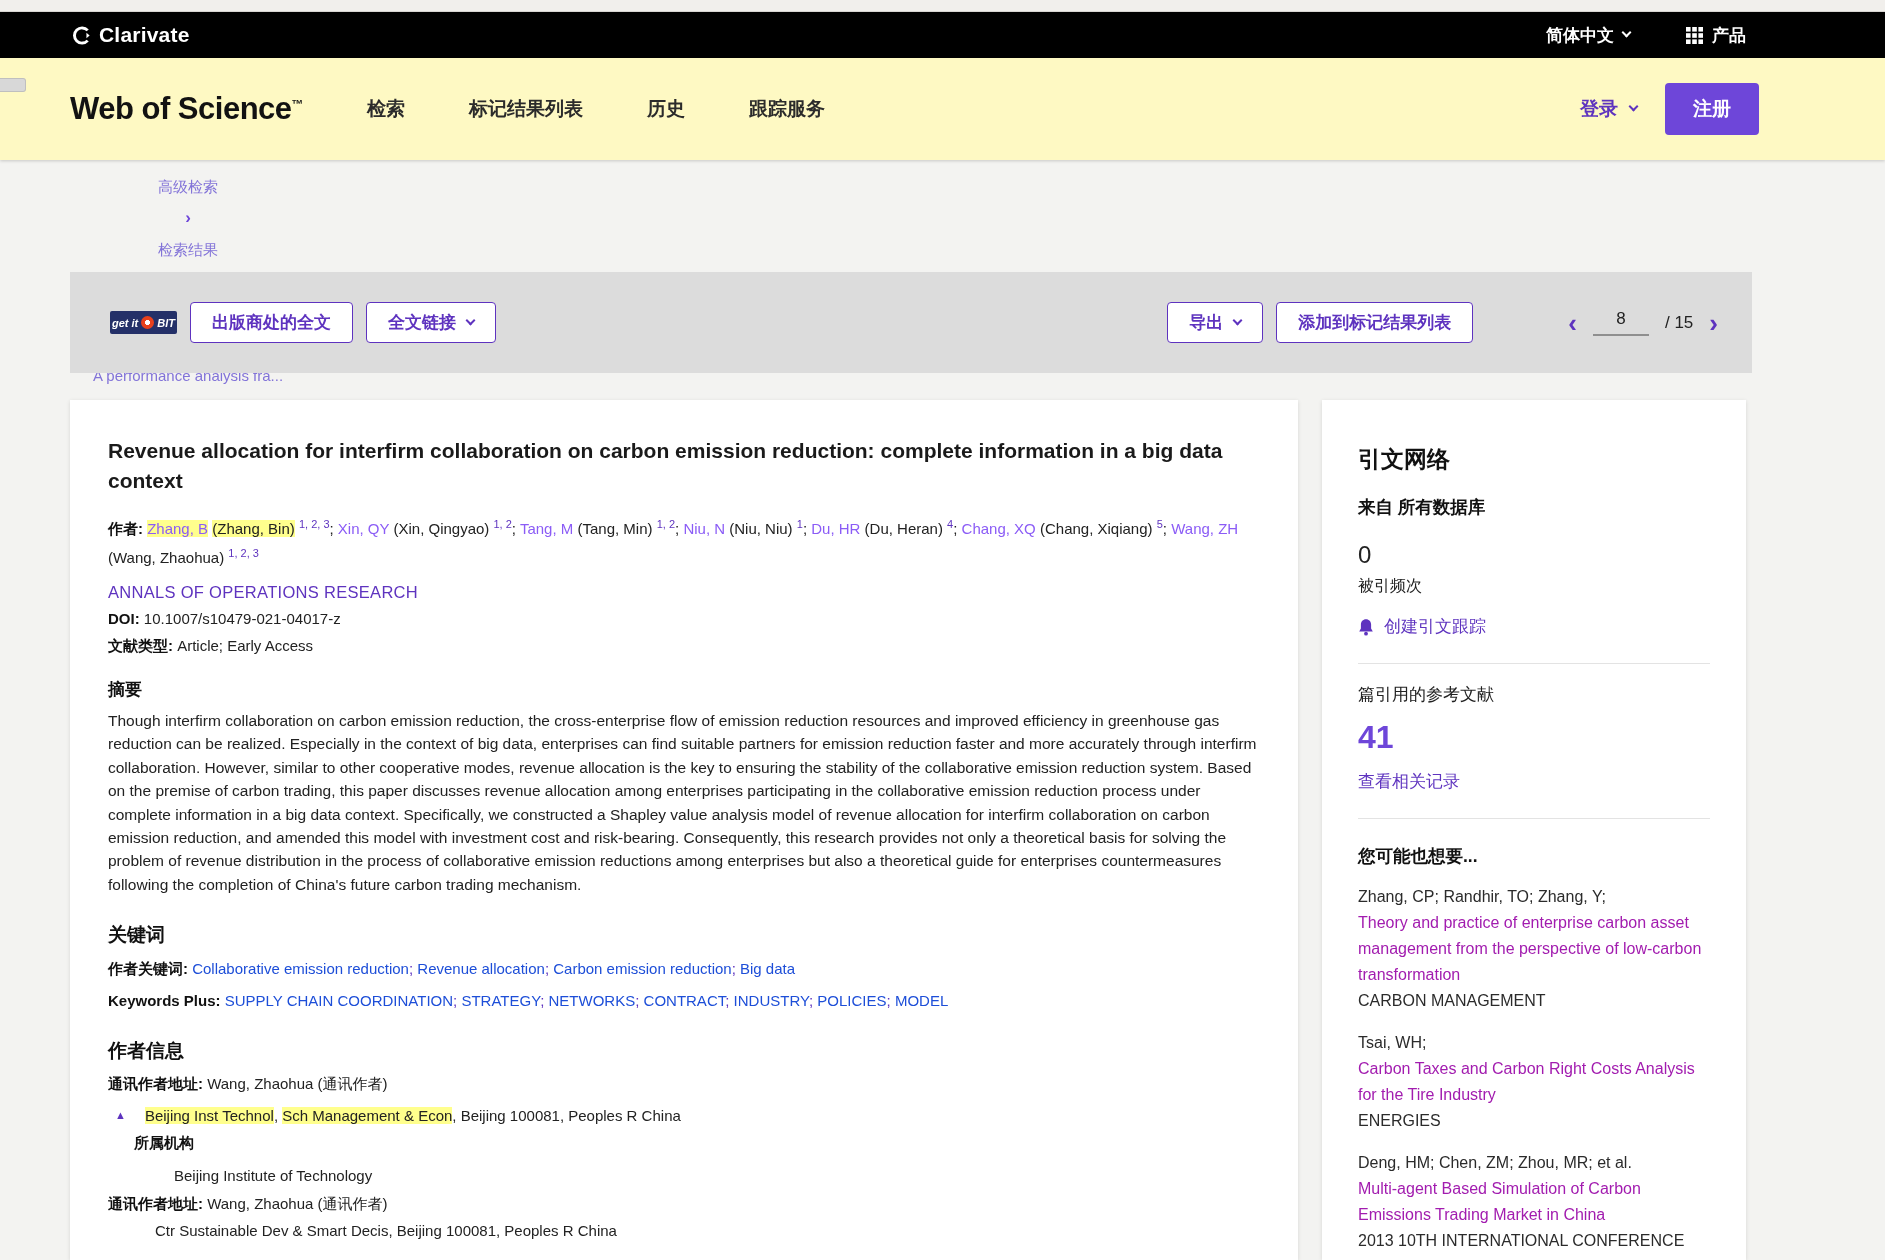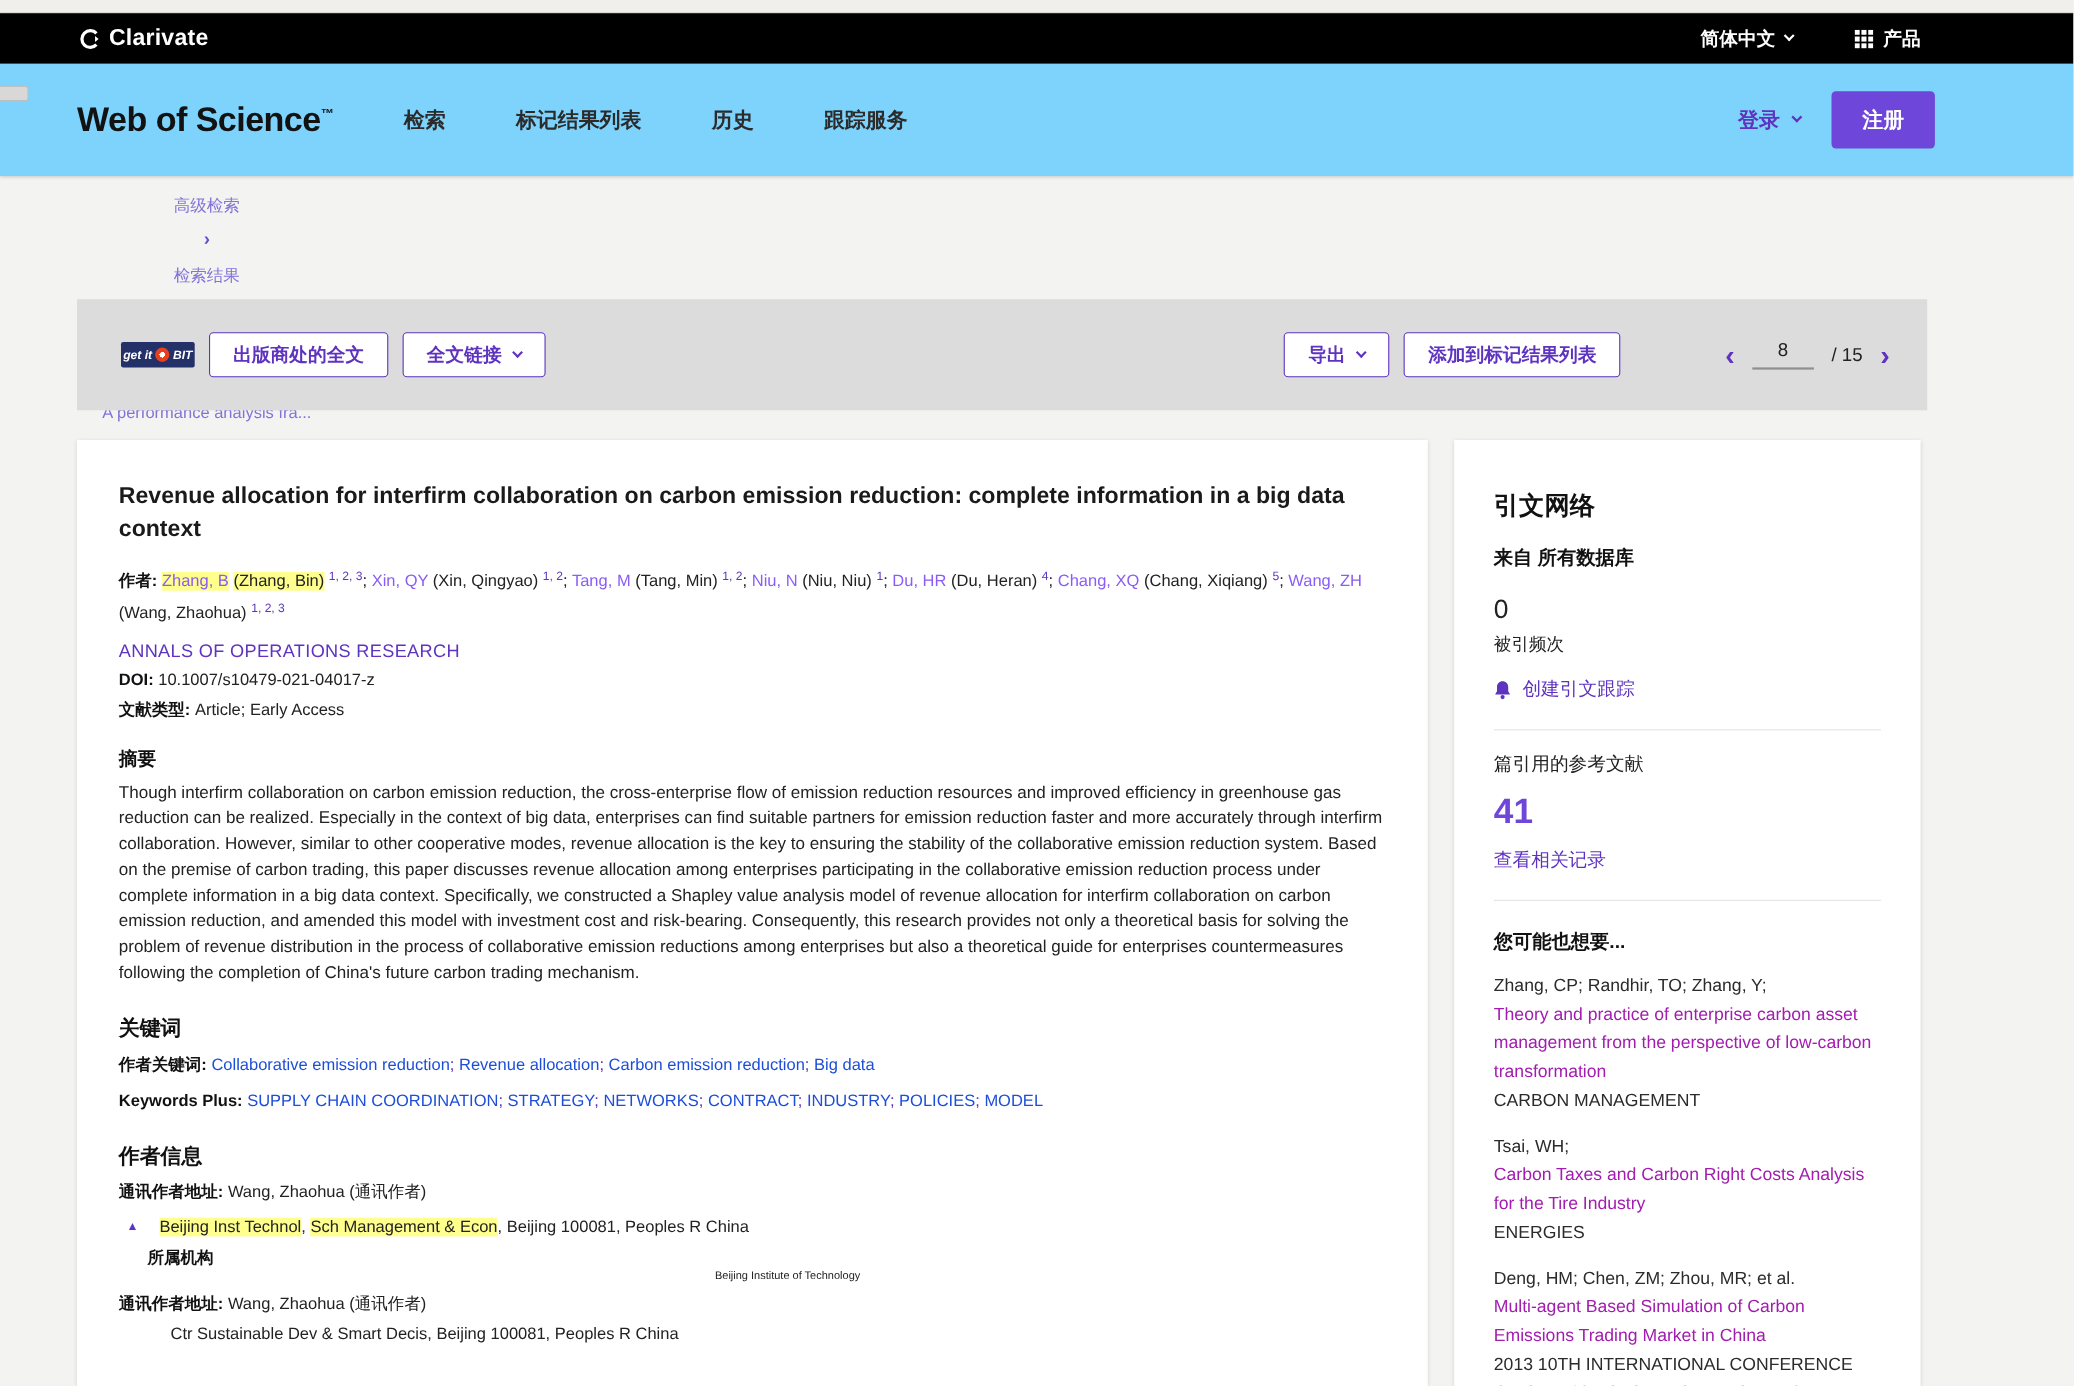--- a/index.html
+++ b/index.html
@@ -12,21 +12,21 @@
   }
   
   .top-gap { position:absolute; top:0; left:0; right:0; height:12px; background:#f1efec; border-bottom:1px solid #d8d6d2; }
   
   .topbar { position:absolute; top:12px; left:0; right:0; height:46px; background:#000; display:flex; align-items:center; color:#fff; }
   .topbar-logo { margin-left:72px; display:flex; align-items:center; gap:8px; font-weight:700; font-size:21px; letter-spacing:.2px; }
   .topbar-right { margin-left:auto; margin-right:139px; display:flex; align-items:center; gap:56px; font-size:17px; font-weight:600; }
   .lang-switch, .products-btn { display:flex; align-items:center; gap:9px; cursor:pointer; }
   .chev { display:inline-block; width:7px; height:7px; border-right:2px solid currentColor; border-bottom:2px solid currentColor; transform:rotate(45deg); margin-top:-5px; }
   
-  .header { position:absolute; top:58px; left:0; right:0; height:102px; background:#7dd3fc; box-shadow:0 1px 3px rgba(0,0,0,.18); display:flex; align-items:center; z-index:2; }
+  .header { position:absolute; top:58px; left:0; right:0; height:102px; background:#fef9c3; box-shadow:0 1px 3px rgba(0,0,0,.18); display:flex; align-items:center; z-index:2; }
   .wos-logo { margin-left:70px; font-size:31px; font-weight:700; color:#121212; letter-spacing:-.5px; white-space:nowrap; }
   .wos-logo sup { font-size:12px; font-weight:700; color:#121212; }
   .main-nav { display:flex; margin-left:64px; gap:64px; font-size:19px; font-weight:600; color:#2b2b2b; }
   .nav-item { cursor:pointer; text-decoration:none; color:#2b2b2b; }
   .header-right { margin-left:auto; margin-right:126px; display:flex; align-items:center; gap:28px; }
   .signin { color:#5e33bf; font-weight:700; font-size:19px; display:flex; align-items:center; gap:12px; cursor:pointer; }
   .register-btn { width:94px; height:52px; background:#6e46d9; color:#fff; font-weight:700; font-size:19px; border:none; border-radius:4px; cursor:pointer; font-family:inherit; }
   .left-tab { position:absolute; left:0; top:78px; width:26px; height:14px; background:#d8d8d8; border:1px solid #bfbfbf; border-left:none; border-radius:0 3px 3px 0; z-index:3; }
   
   .breadcrumb { position:absolute; top:178px; left:88px; display:flex; align-items:center; gap:13px; font-size:15px; white-space:nowrap;flex-direction:column; }
@@ -60,21 +60,21 @@
   .section-h3 { margin:22px 0 0; font-size:17px; font-weight:700; color:#111; }
   .abstract { margin-top:8px; font-size:15.5px; line-height:23.4px; color:#222; max-width:1152px; }
   .section-h2 { margin:26px 0 0; font-size:19px; font-weight:700; color:#111; }
   .kw-line { margin-top:10px; font-size:15px; line-height:22px; color:#222; }
   .kw-link { color:#1d4ed8; cursor:pointer; }
   .kw-sep { color:#5e33bf; }
   .ai-corr { margin-top:9px; font-size:15px; line-height:22px; }
   .ai-addr { margin-top:9px; font-size:15px; line-height:22px; padding-left:7px; }
   .ai-tri { color:#5e33bf; font-size:11px; margin-right:19px; vertical-align:2px; cursor:pointer; }
   .ai-org-label { margin-top:7px; padding-left:26px; font-weight:700; font-size:15px; color:#111; }
-  .ai-org { margin-top:2px; padding-left:66px; font-size:10px;text-align:center; }
+  .ai-org { margin-top:14px; padding-left:66px; font-size:15px; }
   .ai-plain { margin-top:7px; padding-left:47px; font-size:15px; }
   
   .cite-net { margin:0; font-size:23px; font-weight:700; color:#111; }
   .from-db { margin-top:20px; font-size:17.5px; font-weight:700; color:#111; }
   .cite-count { margin-top:22px; font-size:24px; color:#222; }
   .cite-label { margin-top:7px; font-size:16px; color:#222; }
   .cite-alert { margin-top:18px; color:#5e33bf; font-size:17px; display:flex; align-items:center; gap:10px; cursor:pointer; }
   .divider { border:none; border-top:1px solid #e3e3e3; margin:25px 0 0; }
   .refs-label { margin-top:19px; font-size:17px; color:#222; }
   .refs-count { margin-top:13px; font-size:32px; font-weight:700; color:#6e46d9; }

